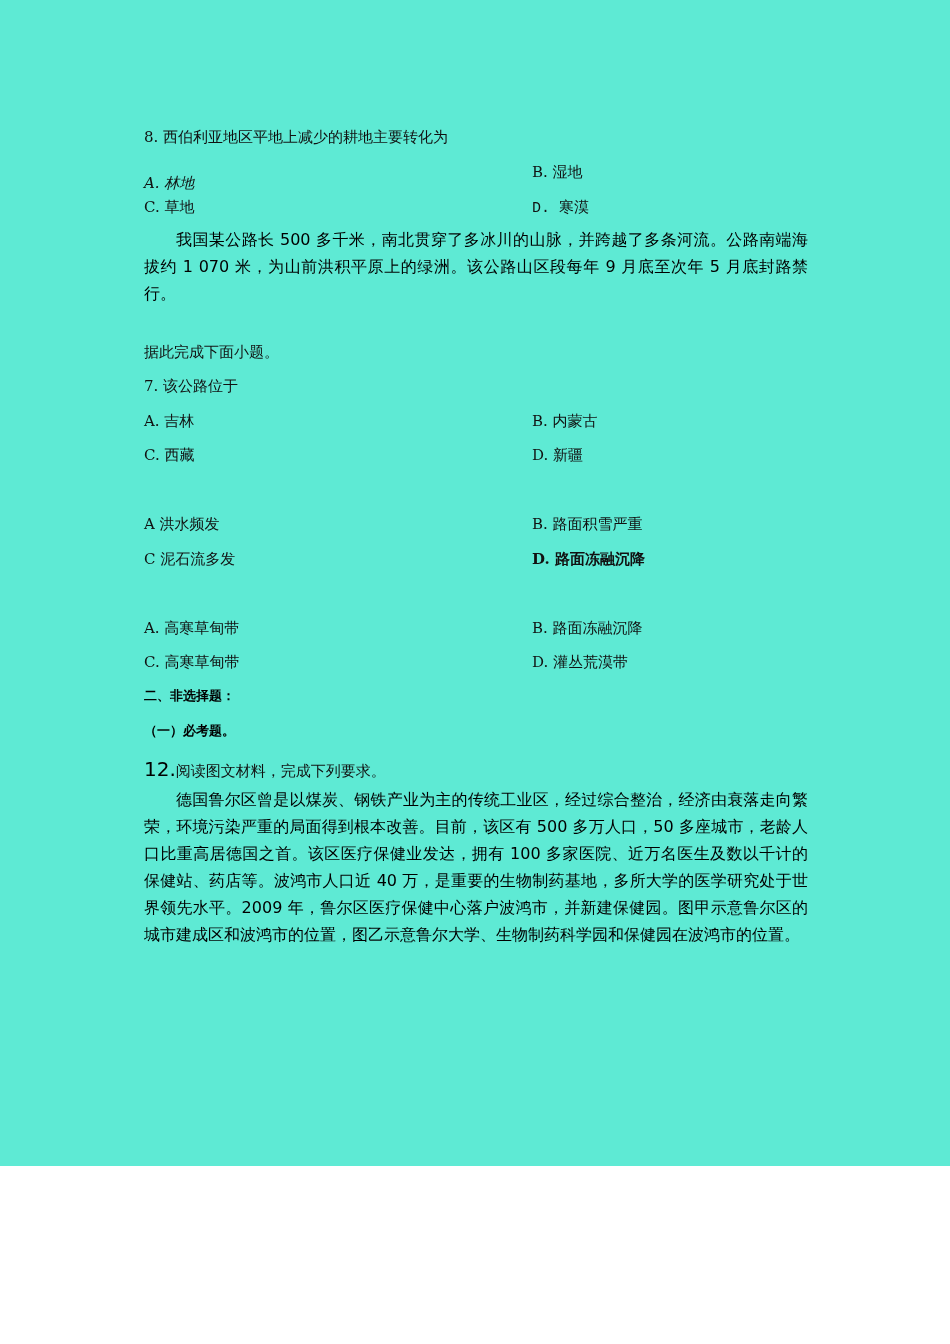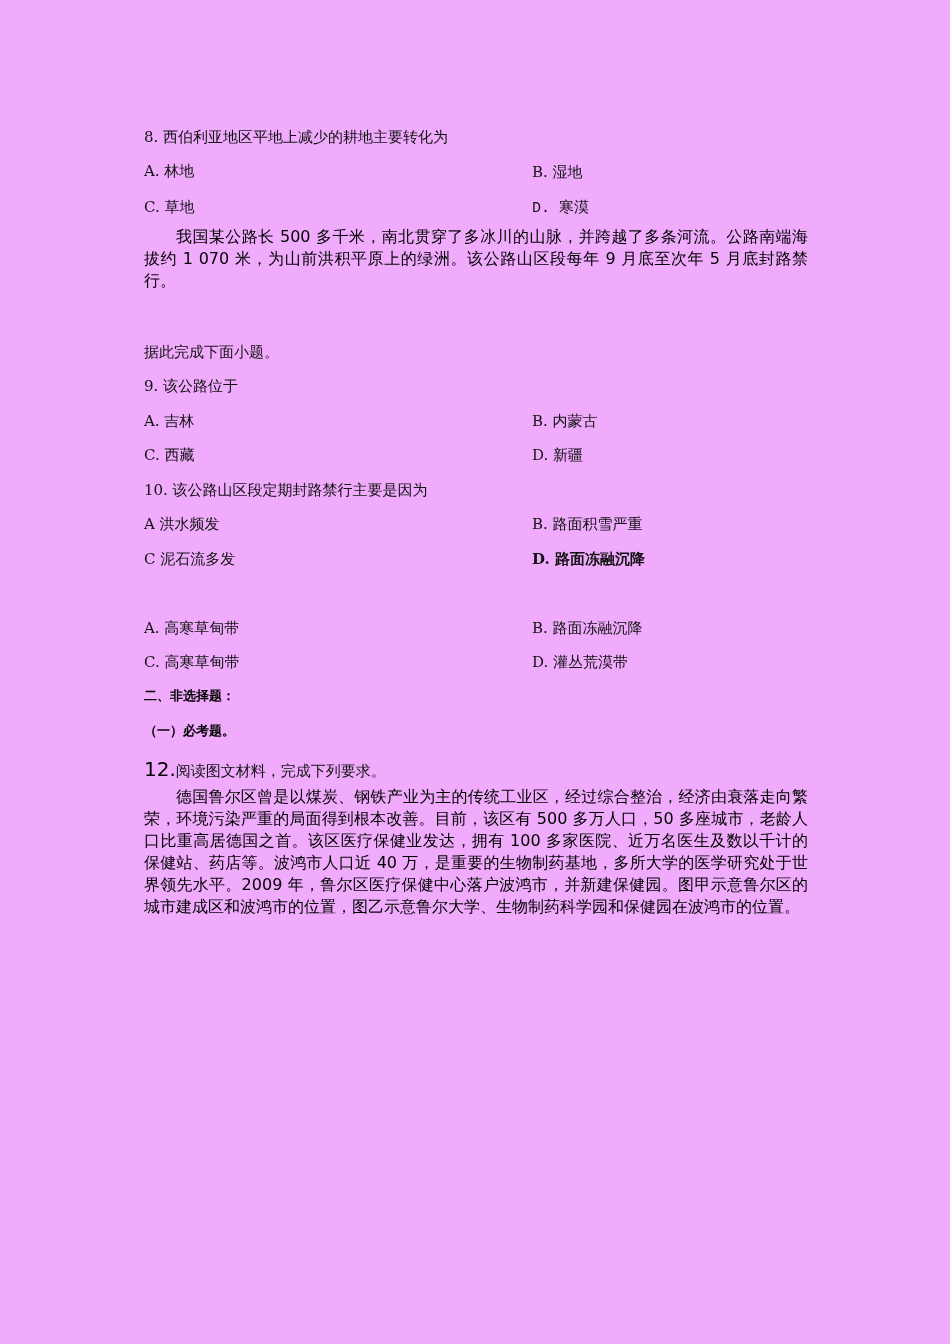--- a/index.html
+++ b/index.html
@@ -1,46 +1,45 @@
 <!DOCTYPE html>
 <html><head>
 <meta charset="utf-8">
 <style>
   html, body { margin: 0; padding: 0; background: #ffffff; }
   body { width: 950px; height: 1344px; position: relative; overflow: hidden; color: #000; }
-  .page { position: absolute; left: 0; top: 0; width: 950px; height: 1344px; background: #f0abfc; }
+  .page { position: absolute; left: 0; top: 0; width: 950px; height: 1166px; background: #5eead4; }
   .line { position: absolute; white-space: nowrap; }
   .serif { font-family: "DejaVu Serif", "Liberation Serif", serif; font-size: 15px; color: #111; }
   .sans { font-family: "DejaVu Sans", "Liberation Sans", sans-serif; font-size: 20px; color: #000; }
   .bold { font-family: "DejaVu Sans", "Liberation Sans", sans-serif; font-size: 13px; font-weight: bold; color: #000; }
-  .para { position: absolute; left: 144px; width: 664px; font-family: "DejaVu Sans", "Liberation Sans", sans-serif; font-size: 16px; line-height: 22px; color: #000; text-align: justify; text-indent: 32px; }
+  .para { position: absolute; left: 144px; width: 664px; font-family: "DejaVu Sans", "Liberation Sans", sans-serif; font-size: 16px; line-height: 27px; color: #000; text-align: justify; text-indent: 32px; }
   .opt-b { left: 532px; }
   .opt-a { left: 144px; }
 </style>
 </head>
 <body>
 
 <div class="page">
 
   <div class="line serif" style="left:144px; top:128px;">8.  西伯利亚地区平地上减少的耕地主要转化为</div>
-  <div class="line serif opt-a" style="top:162px;">A.  林地</div>
+  <div class="line serif opt-a" style="top:174px;font-style:italic;">A.  林地</div>
   <div class="line serif opt-b" style="top:163px;">B.  湿地</div>
   <div class="line serif opt-a" style="top:198px;">C.  草地</div>
   <div class="line serif opt-b" style="top:198px;font-family:Liberation Mono, monospace;">D.  寒漠</div>
 
   <div class="para" style="top:226px;">我国某公路长 500 多千米，南北贯穿了多冰川的山脉，并跨越了多条河流。公路南端海拔约 1 070 米，为山前洪积平原上的绿洲。该公路山区段每年 9 月底至次年 5 月底封路禁行。</div>
   <div class="line serif" style="left:144px; top:343px;">据此完成下面小题。</div>
 
-  <div class="line serif" style="left:144px; top:377px;">9.  该公路位于</div>
+  <div class="line serif" style="left:144px; top:377px;">7.  该公路位于</div>
   <div class="line serif opt-a" style="top:412px;">A.  吉林</div>
   <div class="line serif opt-b" style="top:412px;">B.  内蒙古</div>
   <div class="line serif opt-a" style="top:446px;">C.  西藏</div>
   <div class="line serif opt-b" style="top:446px;">D.  新疆</div>
 
-  <div class="line serif" style="left:144px; top:481px;">10.  该公路山区段定期封路禁行主要是因为</div>
   <div class="line serif opt-a" style="top:515px;">A   洪水频发</div>
   <div class="line serif opt-b" style="top:515px;">B.  路面积雪严重</div>
   <div class="line serif opt-a" style="top:550px;">C   泥石流多发</div>
   <div class="line serif opt-b" style="top:550px;font-weight:bold;">D.  路面冻融沉降</div>
 
   <div class="line serif opt-a" style="top:619px;">A.  高寒草甸带</div>
   <div class="line serif opt-b" style="top:619px;">B.  路面冻融沉降</div>
   <div class="line serif opt-a" style="top:653px;">C.  高寒草甸带</div>
   <div class="line serif opt-b" style="top:653px;">D.  灌丛荒漠带</div>
 

